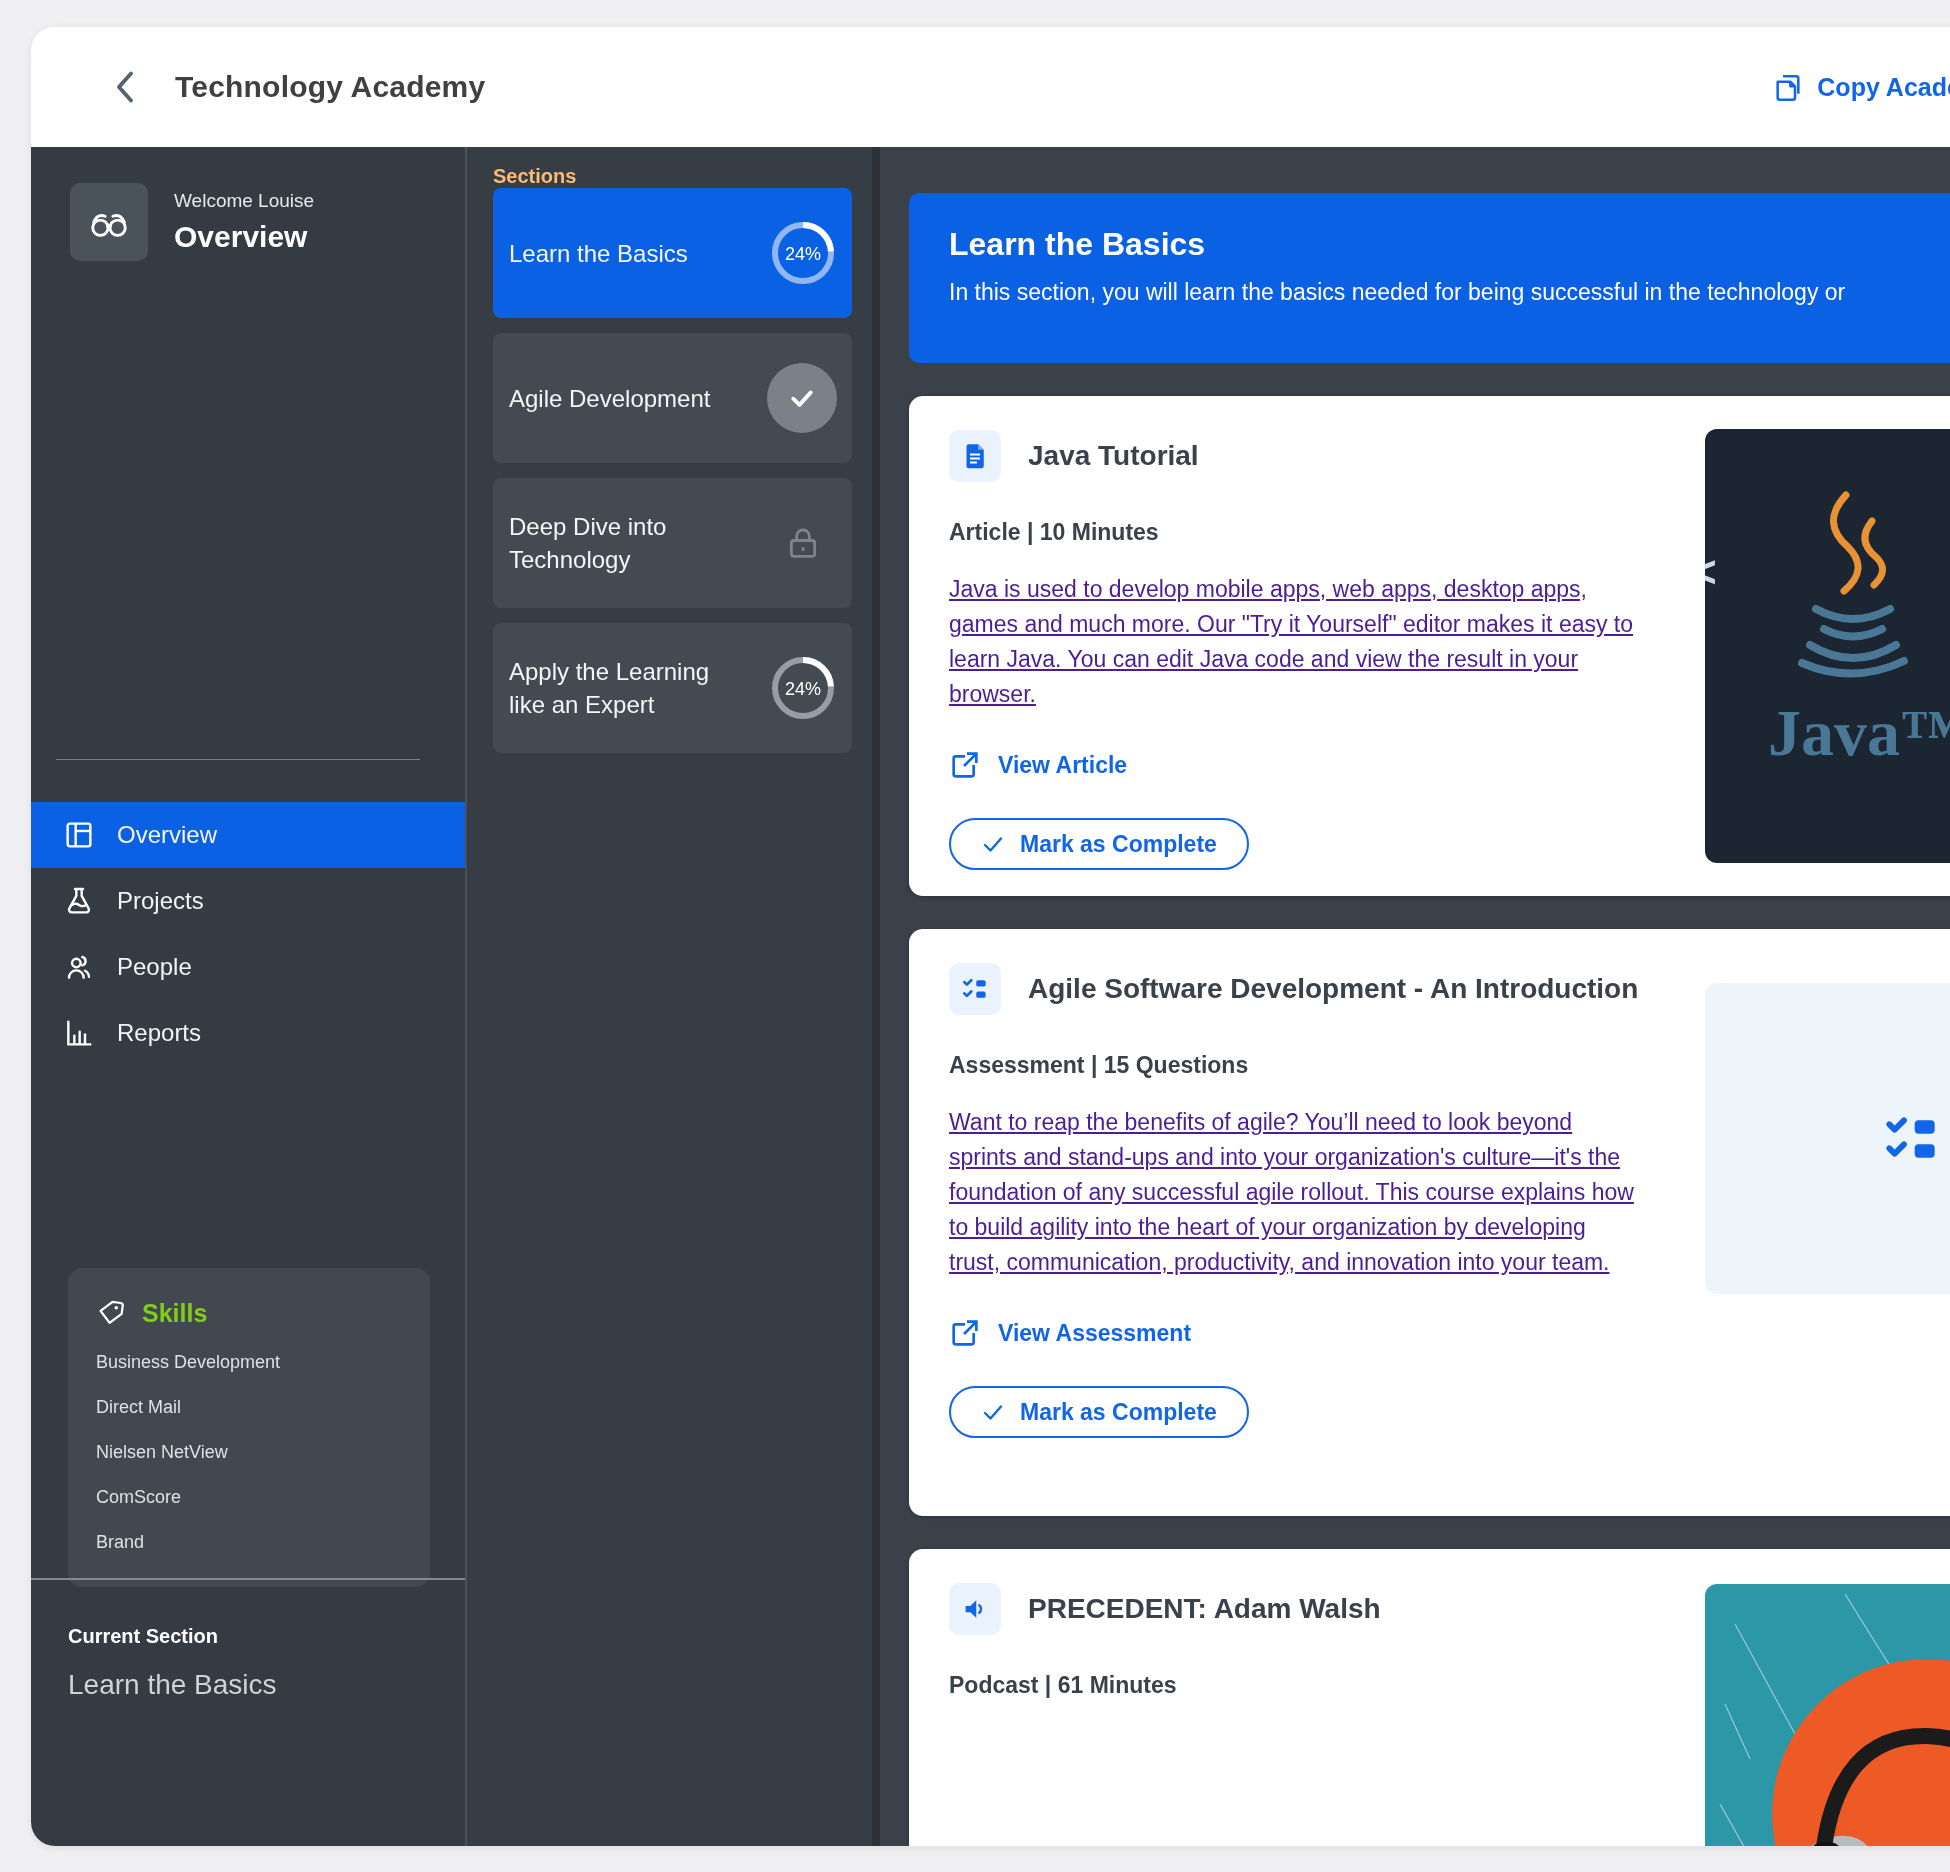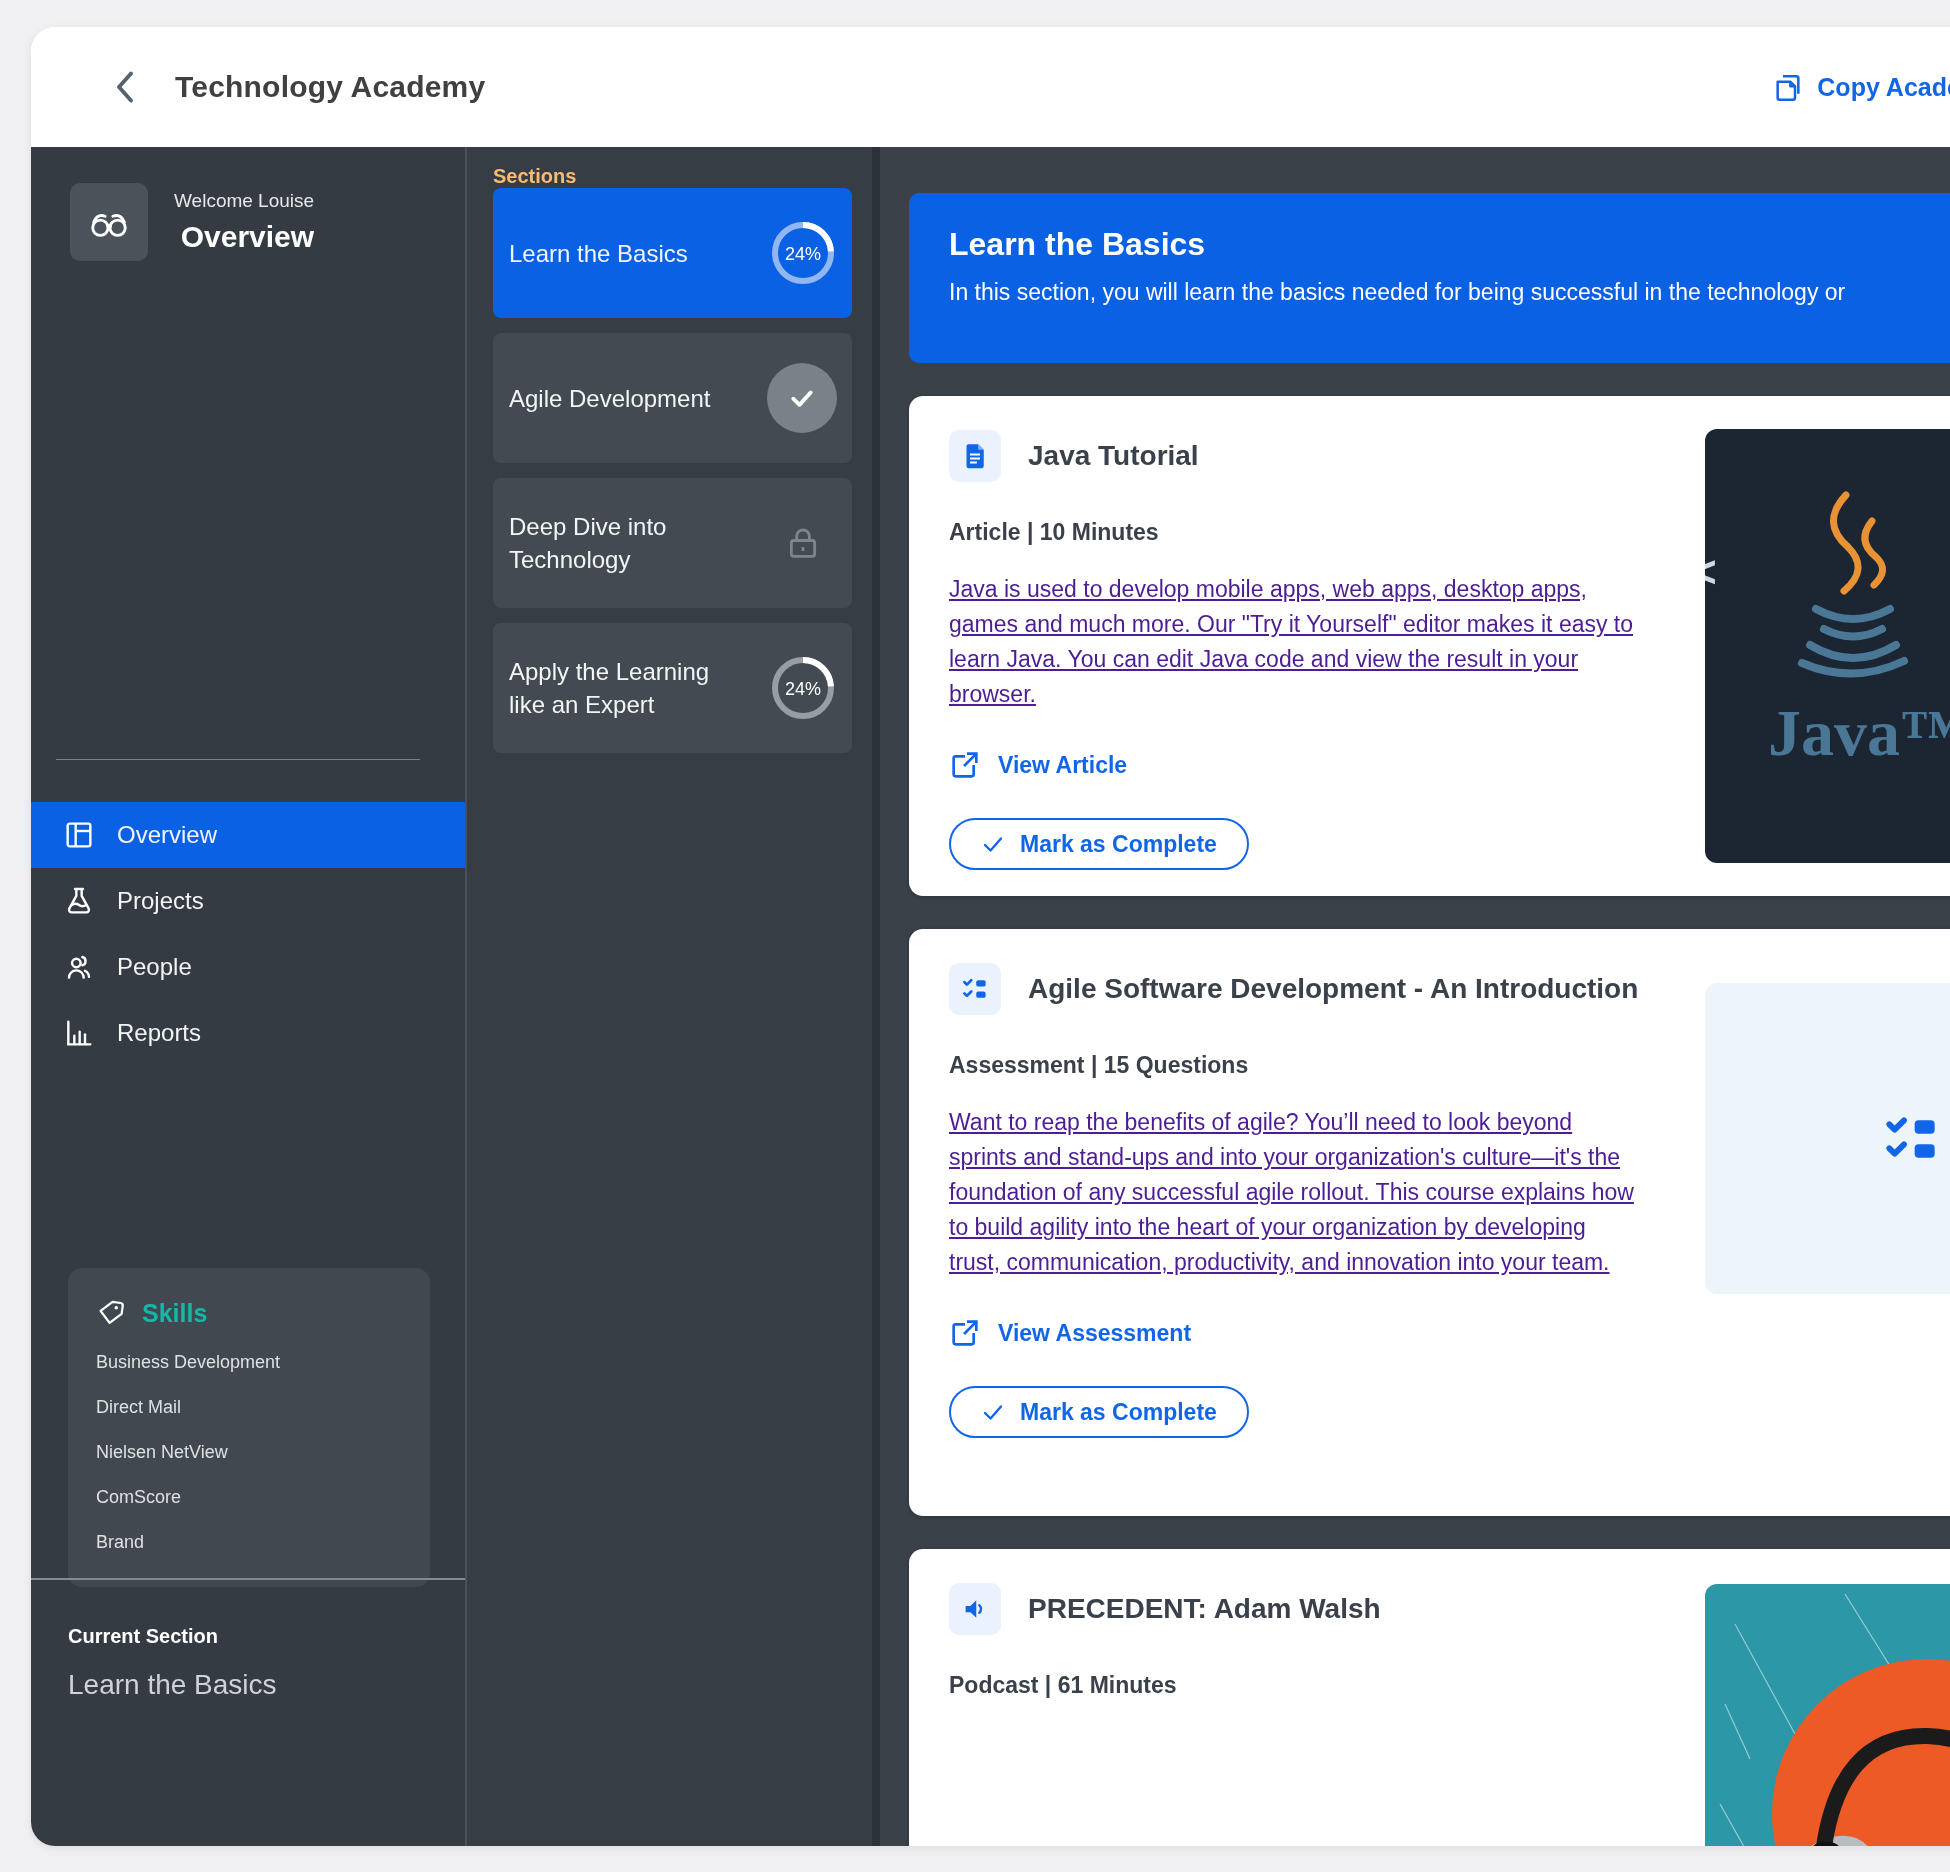--- a/index.html
+++ b/index.html
@@ -14,34 +14,34 @@
   .hdr { height:120px; background:#fff; display:flex; align-items:center; padding-left:74px; }
   .hdr-back { width:40px; height:40px; display:flex; align-items:center; justify-content:center; cursor:pointer; }
   .hdr-title { margin-left:30px; font-size:30px; font-weight:bold; color:#404040; letter-spacing:.2px; }
   .hdr-copy { margin-left:auto; margin-right:40px; display:flex; align-items:center; gap:14px;
               color:#1166e8; font-size:25px; font-weight:bold; white-space:nowrap; cursor:pointer; }
 
   .content { display:flex; height:1699px; }
 
   
   .sidebar { position:relative; width:436px; flex:0 0 436px; background:#343b42; border-right:2px solid #49515a; }
-  .profile { position:absolute; top:36px; left:39px; display:flex; align-items:center; gap:26px;text-align:right; }
+  .profile { position:absolute; top:36px; left:39px; display:flex; align-items:center; gap:26px; }
   .avatar { width:78px; height:78px; border-radius:10px; background:#4a525a; display:flex; align-items:center; justify-content:center; }
   .welcome { font-size:19px; color:#e6e9eb; margin-bottom:8px; }
   .profile-title { font-size:30px; font-weight:bold; color:#ffffff; }
   .collab { position:absolute; top:521px; left:25px; width:386px; height:54px; border:2px solid #edf0f2;
             border-radius:28px; display:flex; align-items:center; justify-content:center; gap:16px;
             color:#fff; font-size:23px; font-weight:600; cursor:pointer; }
   .sdiv1 { position:absolute; top:612px; left:25px; width:364px; height:1px; background:#79828a; }
   .nav { position:absolute; top:655px; left:0; width:100%; }
   .nav-item { height:66px; display:flex; align-items:center; gap:22px; padding-left:32px;
               color:#f2f4f6; font-size:24px; cursor:pointer; }
   .nav-item.active { background:#0b61e4; }
   .skills { position:absolute; top:1121px; left:37px; width:362px; border-radius:14px; background:#41484f; padding:30px 28px 34px 28px; }
-  .skills-h { display:flex; align-items:center; gap:16px; color:#14b8a6; font-size:25px; font-weight:bold; }
+  .skills-h { display:flex; align-items:center; gap:16px; color:#84cc16; font-size:25px; font-weight:bold; }
   .skill { margin-top:24px; color:#dde1e4; font-size:18px; }
   .sdiv2 { position:absolute; top:1431px; left:0; width:100%; height:2px; background:#828b93; }
   .cursec-label { position:absolute; top:1478px; left:37px; color:#fff; font-size:20px; font-weight:bold; }
   .cursec-value { position:absolute; top:1522px; left:37px; color:#ced3d7; font-size:28px; }
 
   
   .rail { width:413px; flex:0 0 413px; background:#363d44; border-right:8px solid #2c3238; padding:18px 0 0 26px; }
   .rail-title { color:#fdba74; font-size:20px; font-weight:bold; }
   .sec-card { width:359px; height:130px; border-radius:8px; background:#434a52; margin-bottom:15px;
               display:flex; align-items:center; justify-content:space-between; padding:0 15px 0 16px; cursor:pointer; }

